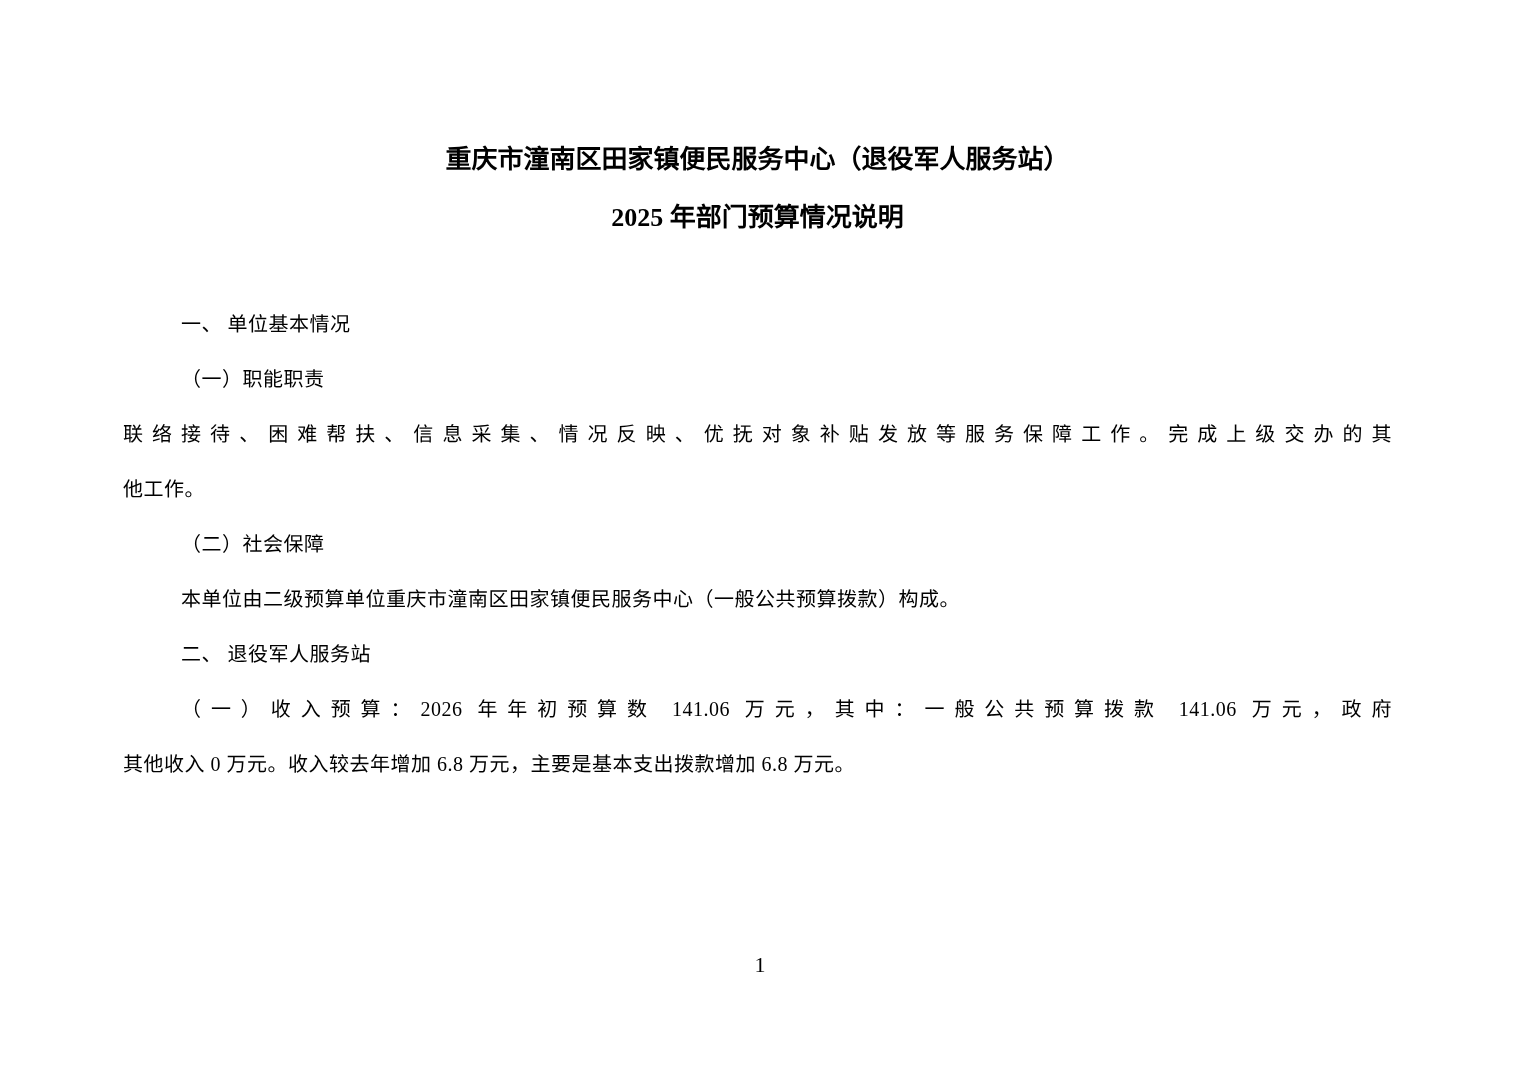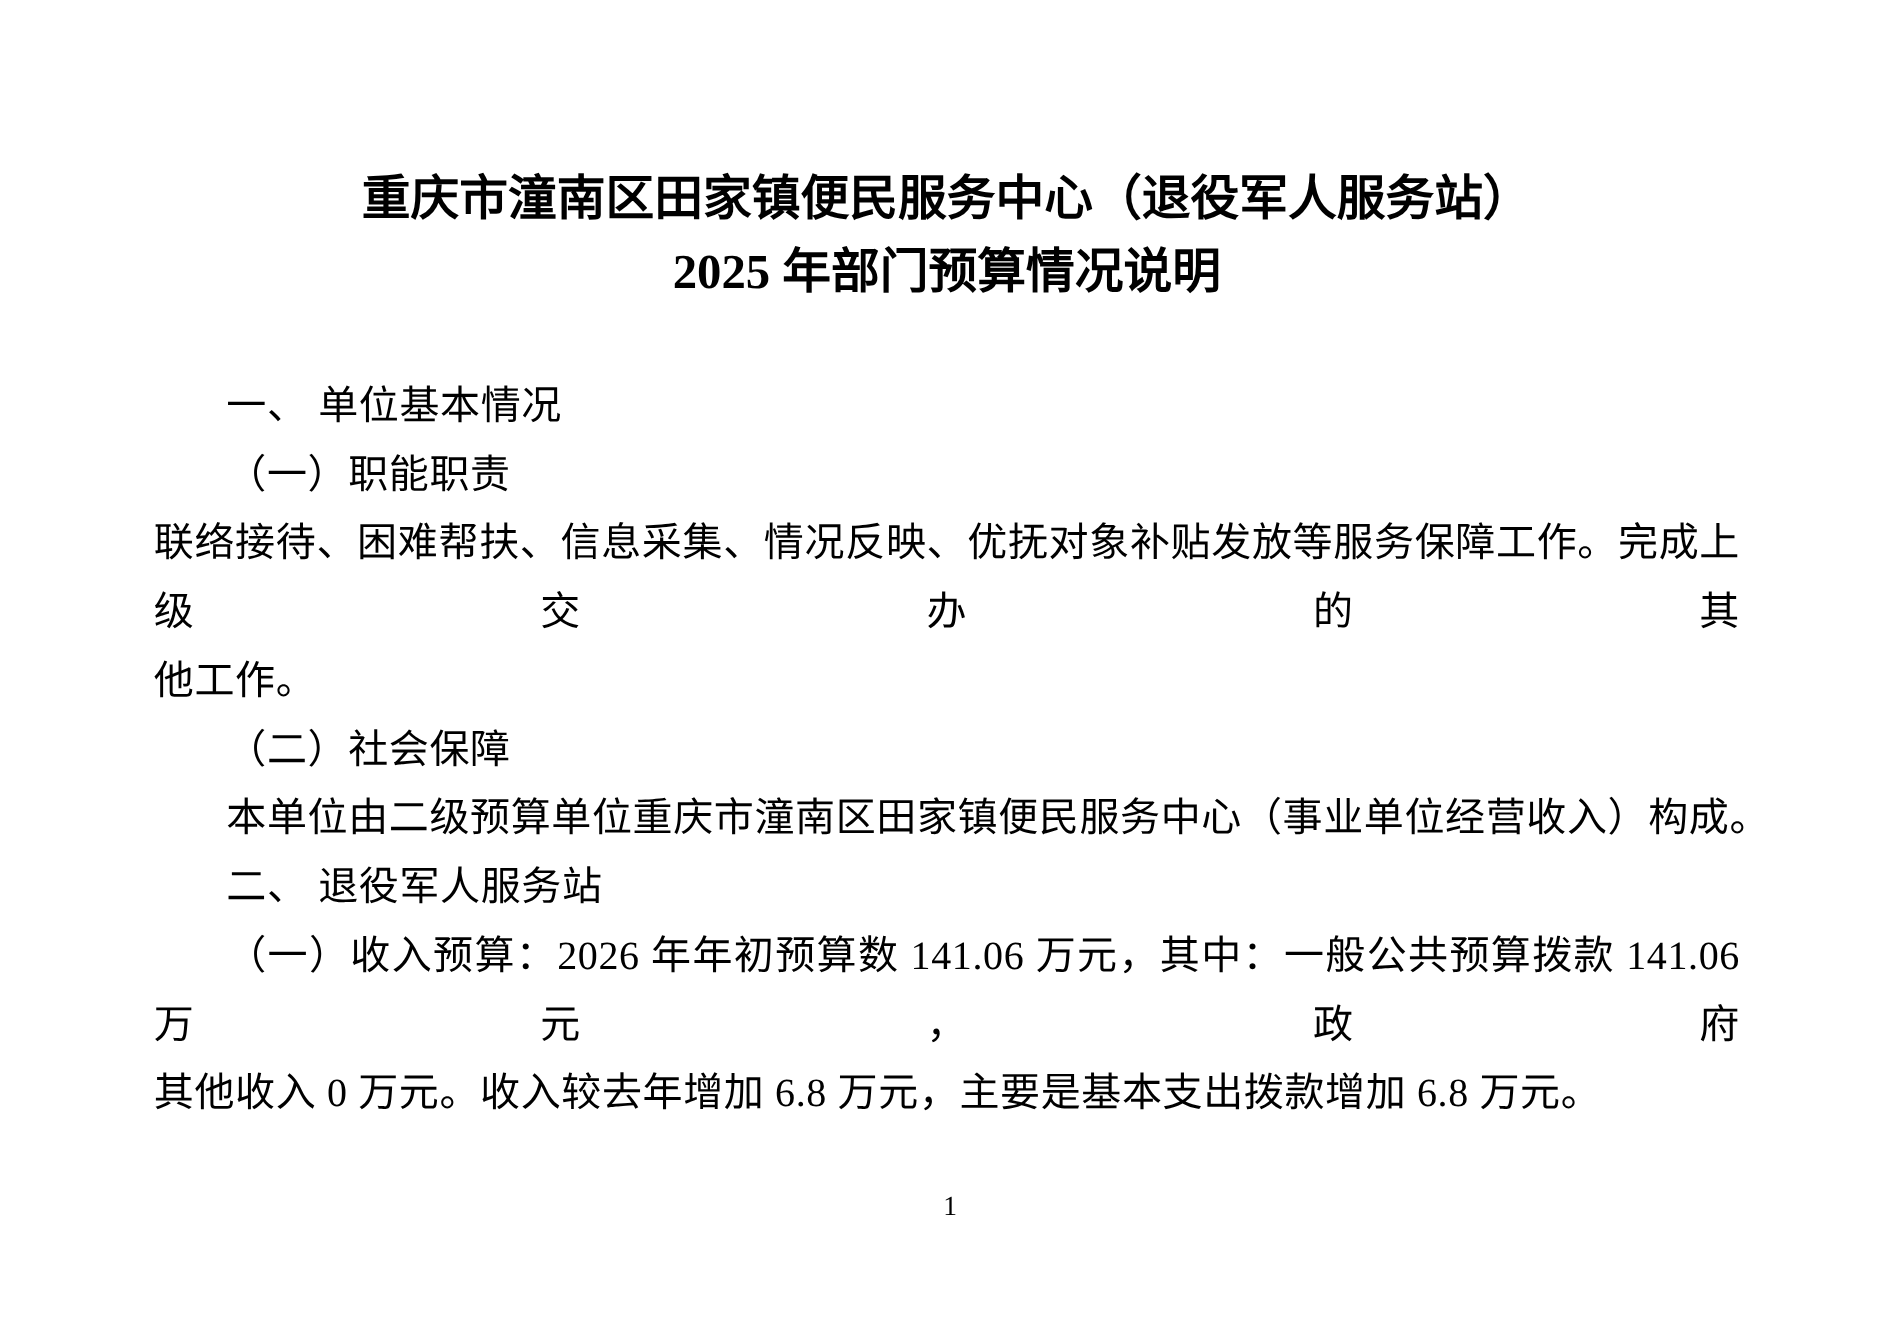--- a/index.html
+++ b/index.html
@@ -17,29 +17,29 @@
     overflow: hidden;
     
     font-family: "Liberation Serif", "DejaVu Serif", serif;
   }
   .content {
     padding: 131px 128px 0 123px;
   }
   .doc-title {
     text-align: center;
     font-weight: 700;
-    font-size: 39px;
+    font-size: 26px;
     line-height: 58px;
   }
   .doc-title .t-line {
     white-space: nowrap;
   }
   .doc-body {
     margin-top: 50px;
-    font-size: 32px;
+    font-size: 20px;
     line-height: 55px;
   }
   .line {
     white-space: nowrap;
     text-align: left;
     letter-spacing: 0.5px;
   }
   .line.indent {
     text-indent: 58px;
   }
@@ -73,21 +73,21 @@
 
       <div class="line indent">一、 单位基本情况</div>
 
       <div class="line indent">（一）职能职责</div>
 
       <div class="line fjust">联络接待、困难帮扶、信息采集、情况反映、优抚对象补贴发放等服务保障工作。完成上级交办的其</div>
       <div class="line">他工作。</div>
 
       <div class="line indent">（二）社会保障</div>
 
-      <div class="line indent">本单位由二级预算单位重庆市潼南区田家镇便民服务中心（事业单位经营收入）构成。</div>
+      <div class="line indent">本单位由二级预算单位重庆市潼南区田家镇便民服务中心（一般公共预算拨款）构成。</div>
 
       <div class="line indent">二、 退役军人服务站</div>
 
       <div class="line indent fjust">（一）收入预算：2026 年年初预算数 141.06 万元，其中：一般公共预算拨款 141.06 万元，政府</div>
       <div class="line">其他收入 0 万元。收入较去年增加 6.8 万元，主要是基本支出拨款增加 6.8 万元。</div>
 
     </div>
   </div>
 
   <div class="pagenum">1</div>

